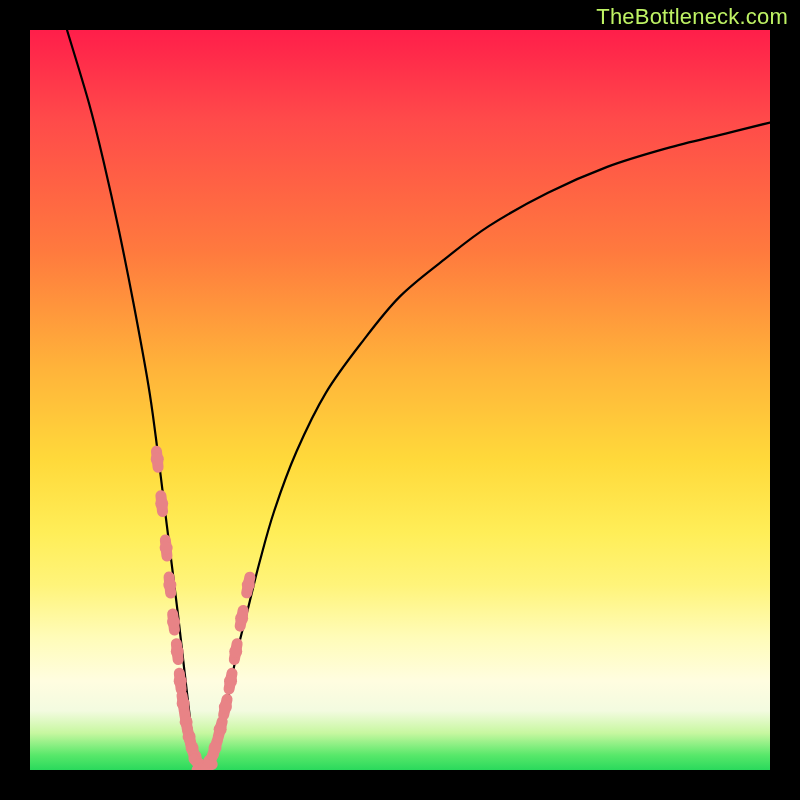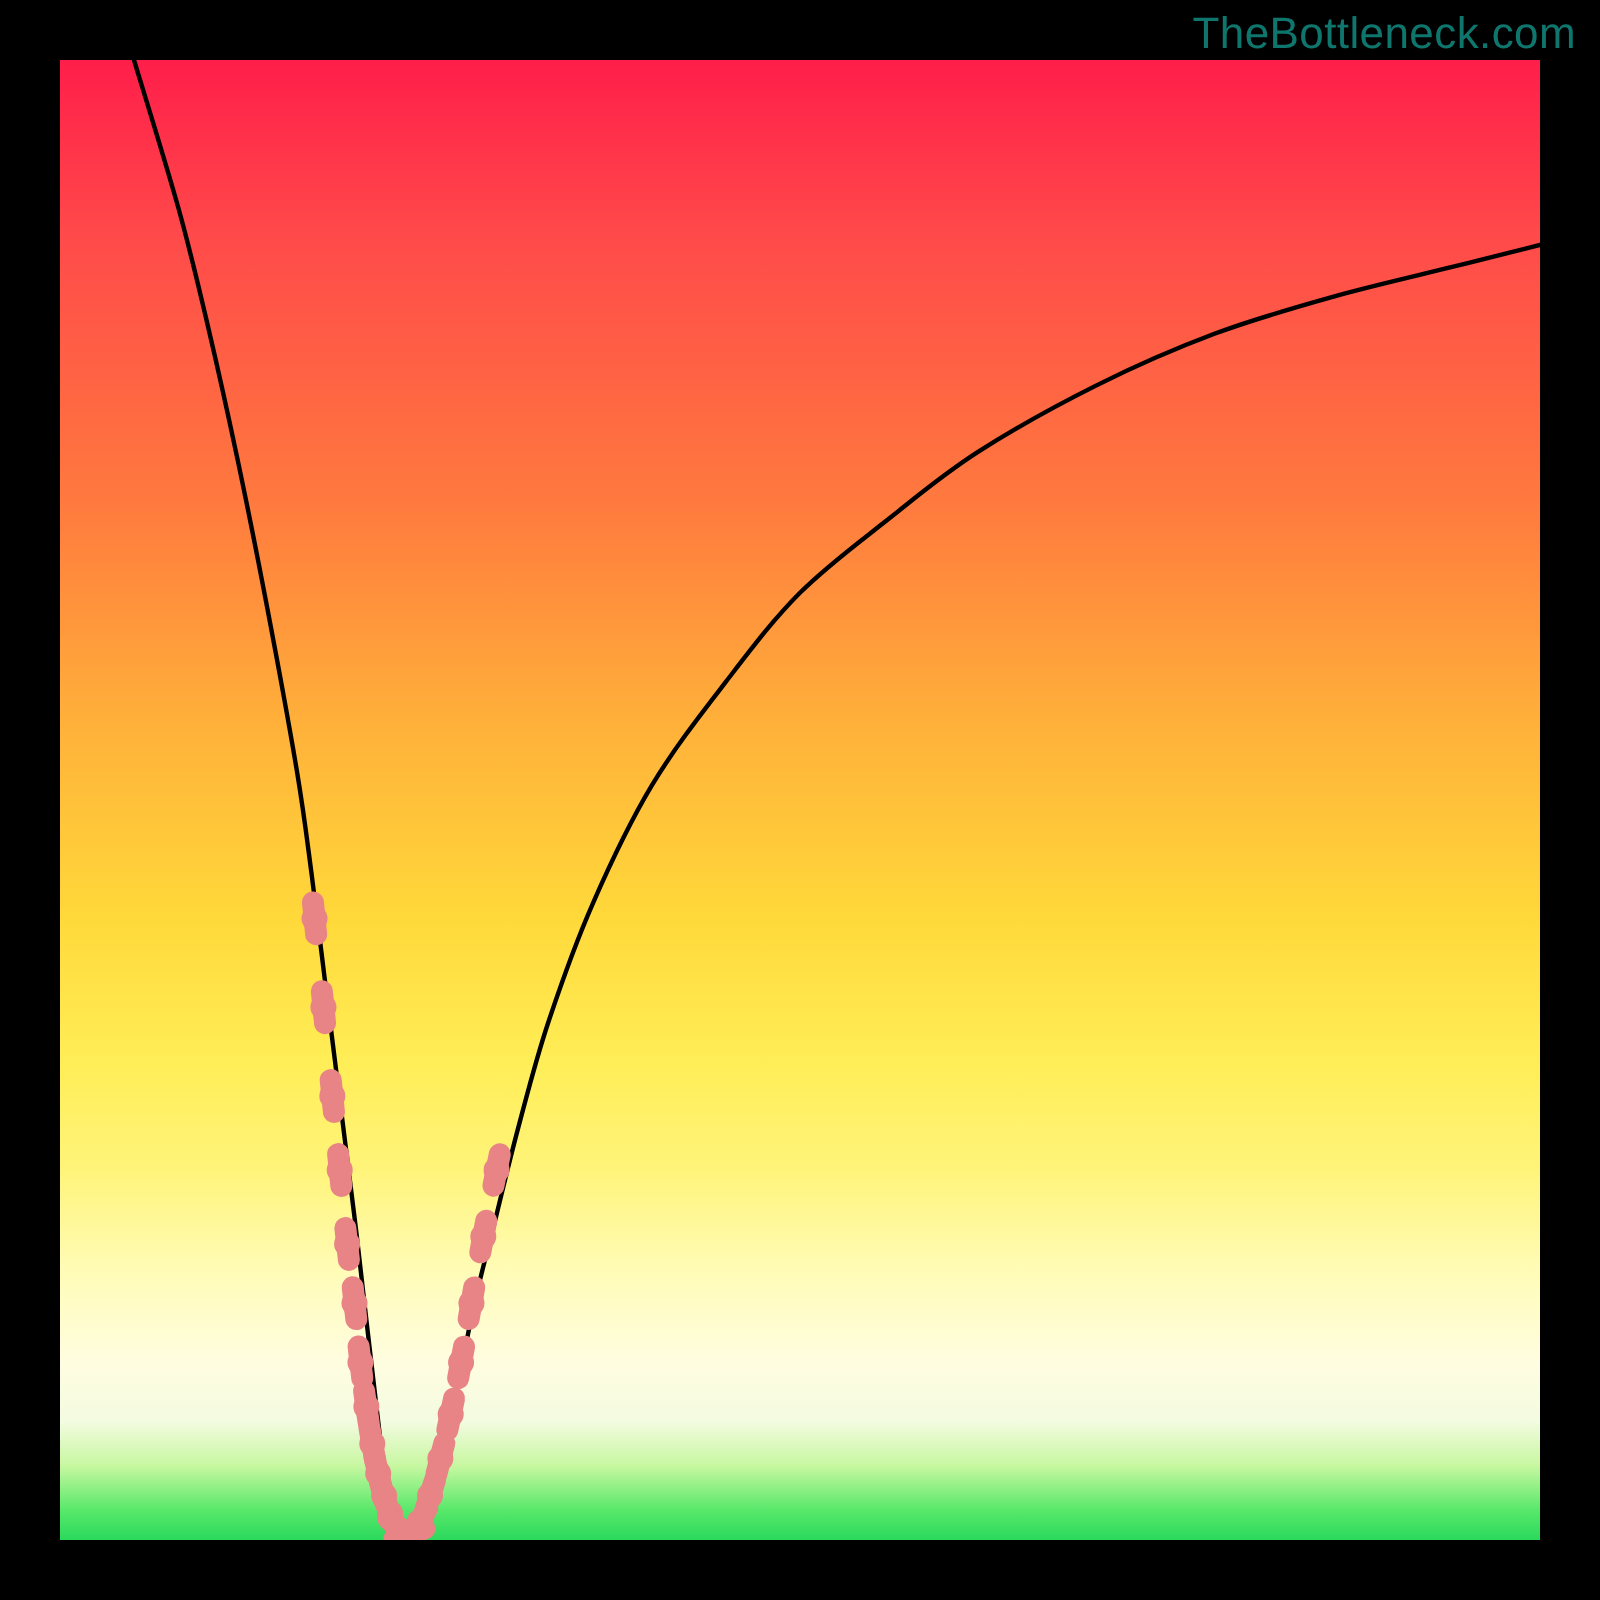--- a/index.html
+++ b/index.html
@@ -40,21 +40,21 @@
       #f3fbe0 92%,
       #c7f7a0 95%,
       #58e86a 98%,
       #2ad95c 100%
     );
   }
   .watermark {
     position: absolute;
     top: 4px;
     right: 12px;
-    color: #0f766e;
+    color: #bef264;
     font-size: 22px;
     font-weight: 500;
     letter-spacing: 0.2px;
     user-select: none;
   }
   svg {
     position: absolute;
     left: 0;
     top: 0;
   }

